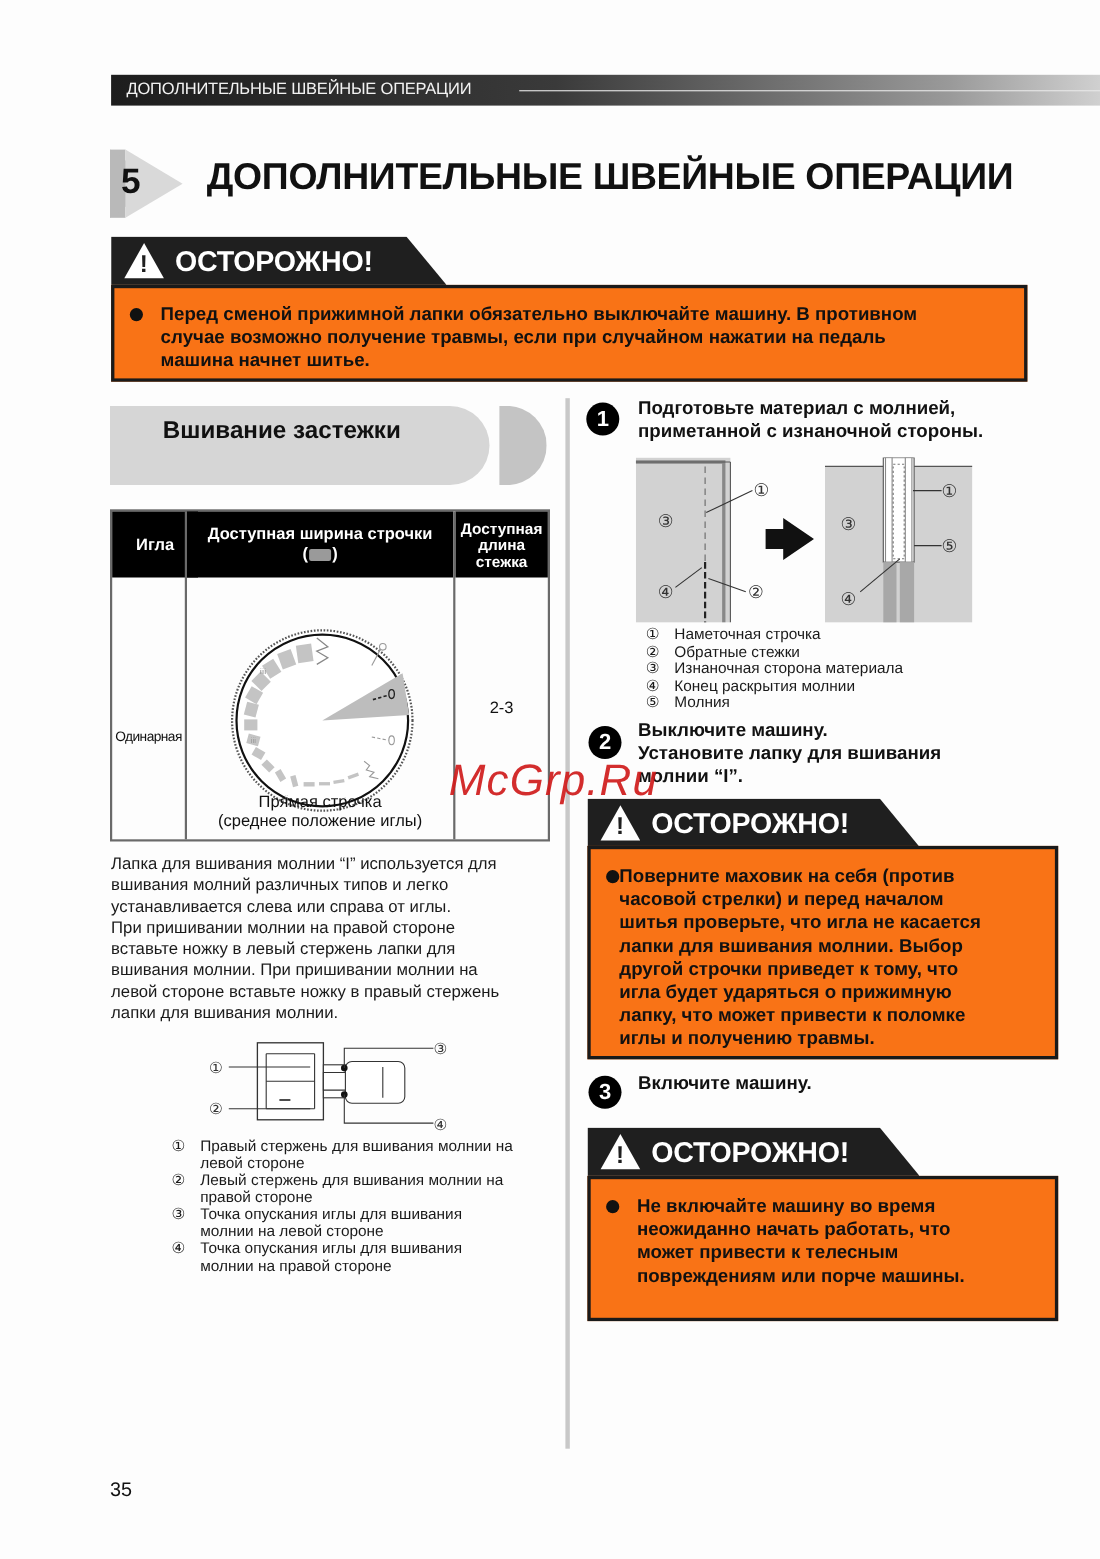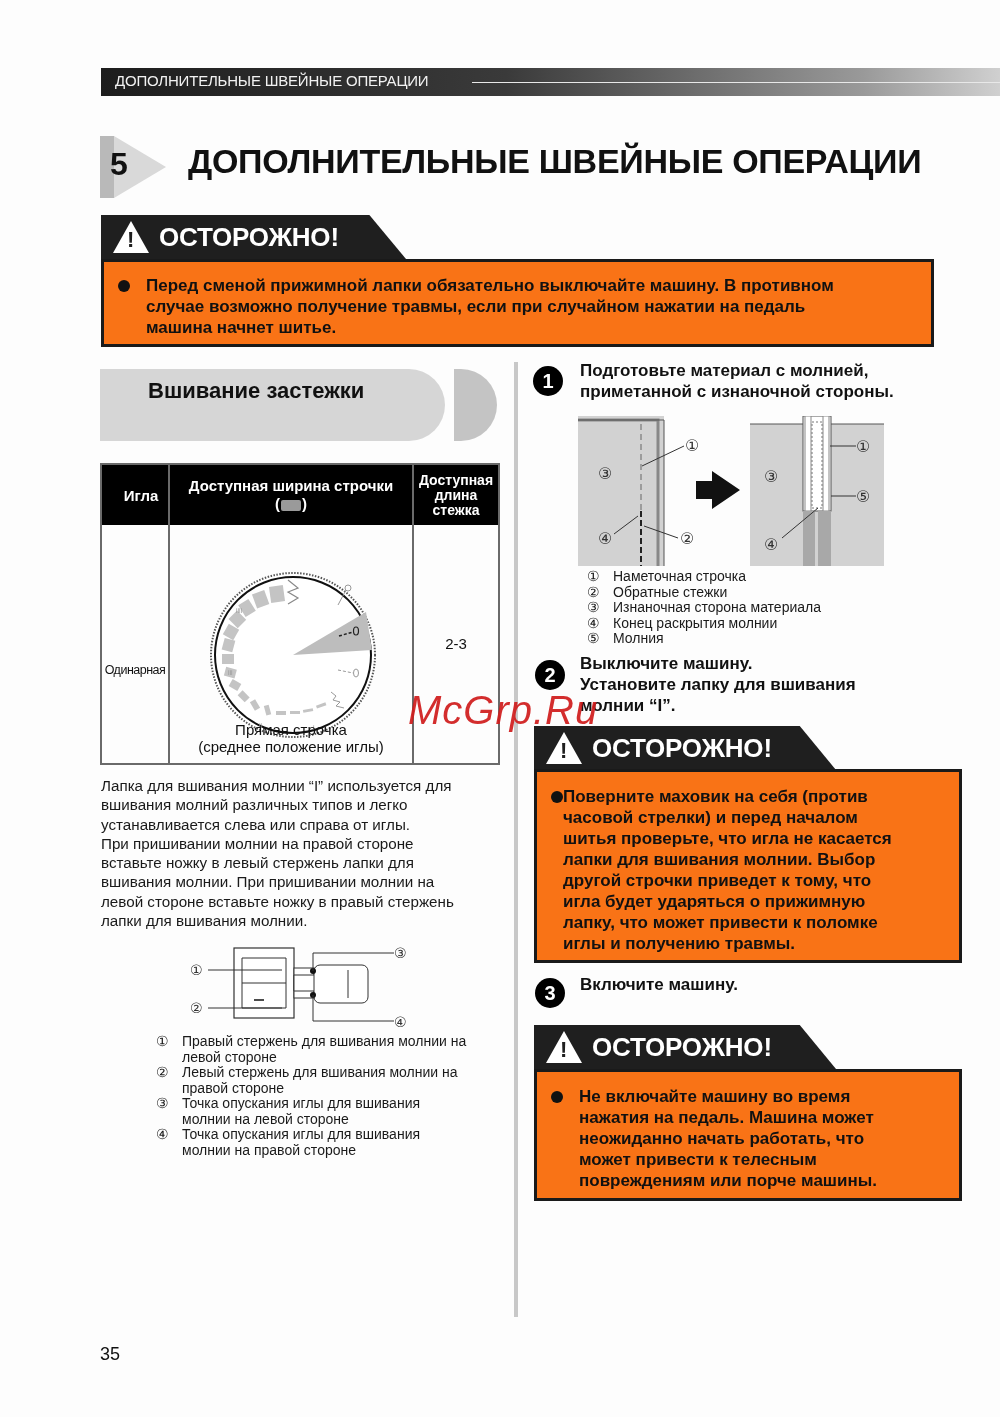--- a/index.html
+++ b/index.html
@@ -318,21 +318,20 @@
   <div class="tri">
       <span>!</span>
     </div>
   <div class="label">ОСТОРОЖНО!</div>
 </div>
 <div class="abs caution-box" style="left:534px; top:1069px; width:428px; height:132px; padding:14px 0 0 14px;">
   <div class="row">
     <div class="bullet"></div>
     <div style="margin-left:16px;">
       <div>Не включайте машину во время</div>
-      <div>нажатия на педаль. Машина может</div>
       <div>неожиданно начать работать, что</div>
       <div>может привести к телесным</div>
       <div>повреждениям или порче машины.</div>
     </div>
   </div>
 </div>
 
 <div class="abs watermark">McGrp.Ru</div>
 
 <div class="abs page-num">35</div>

